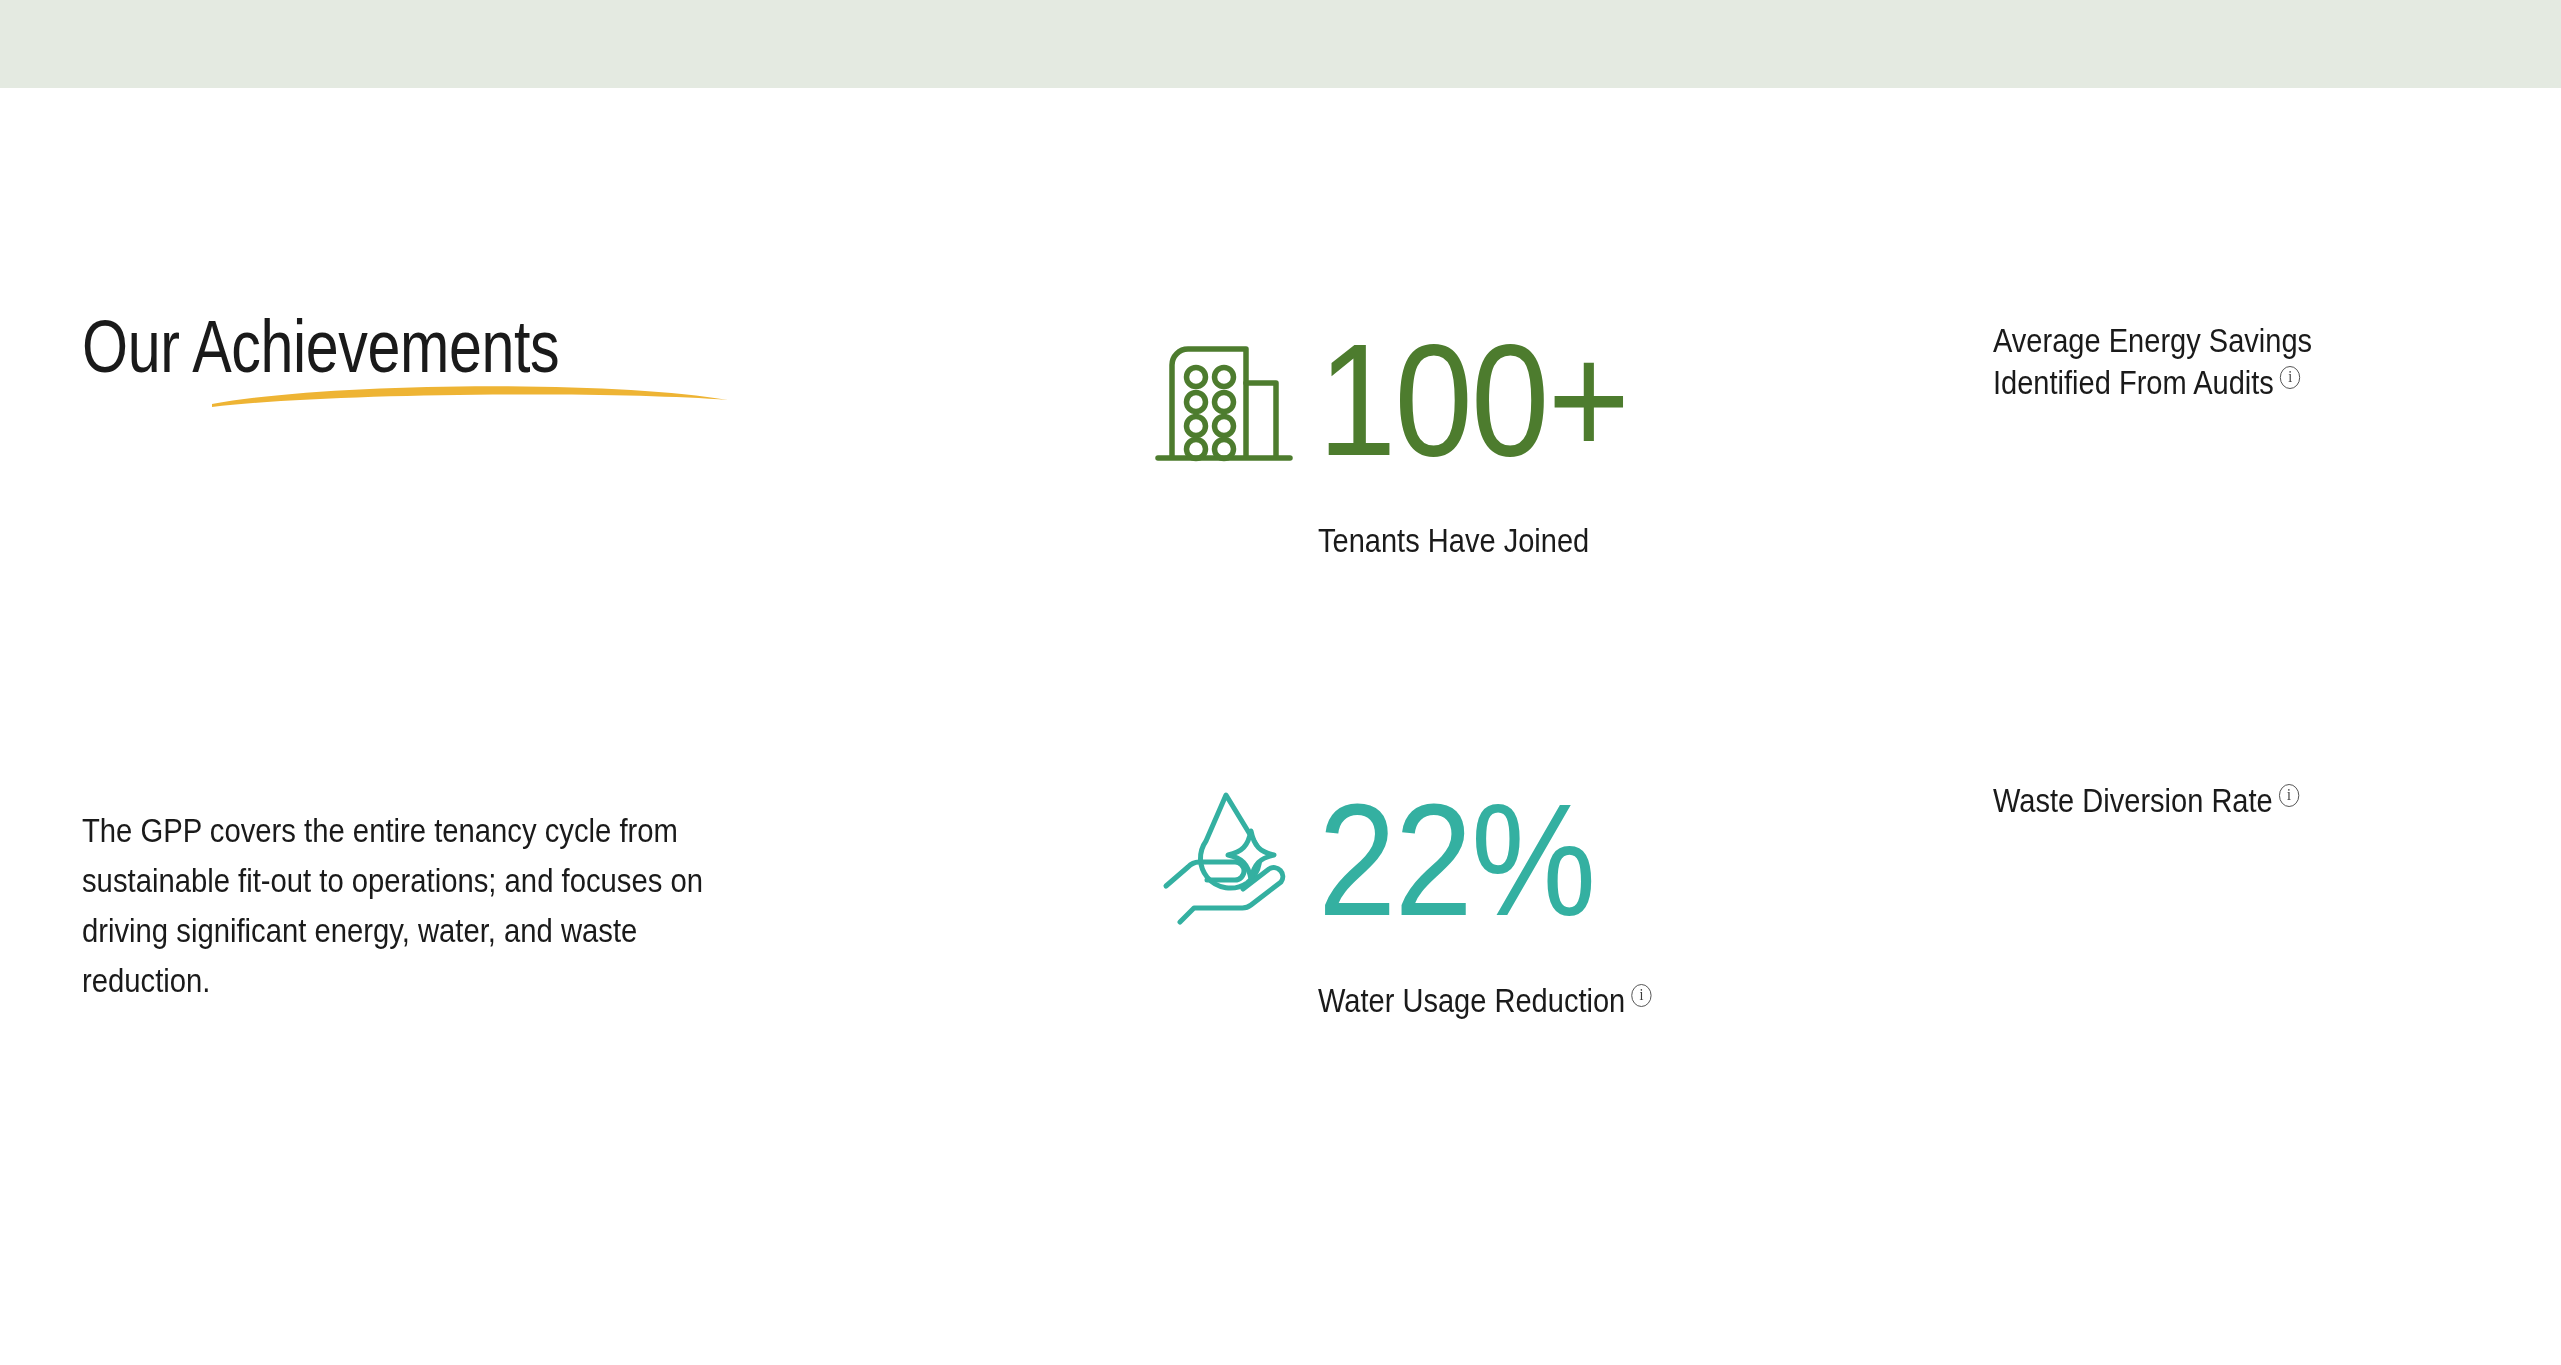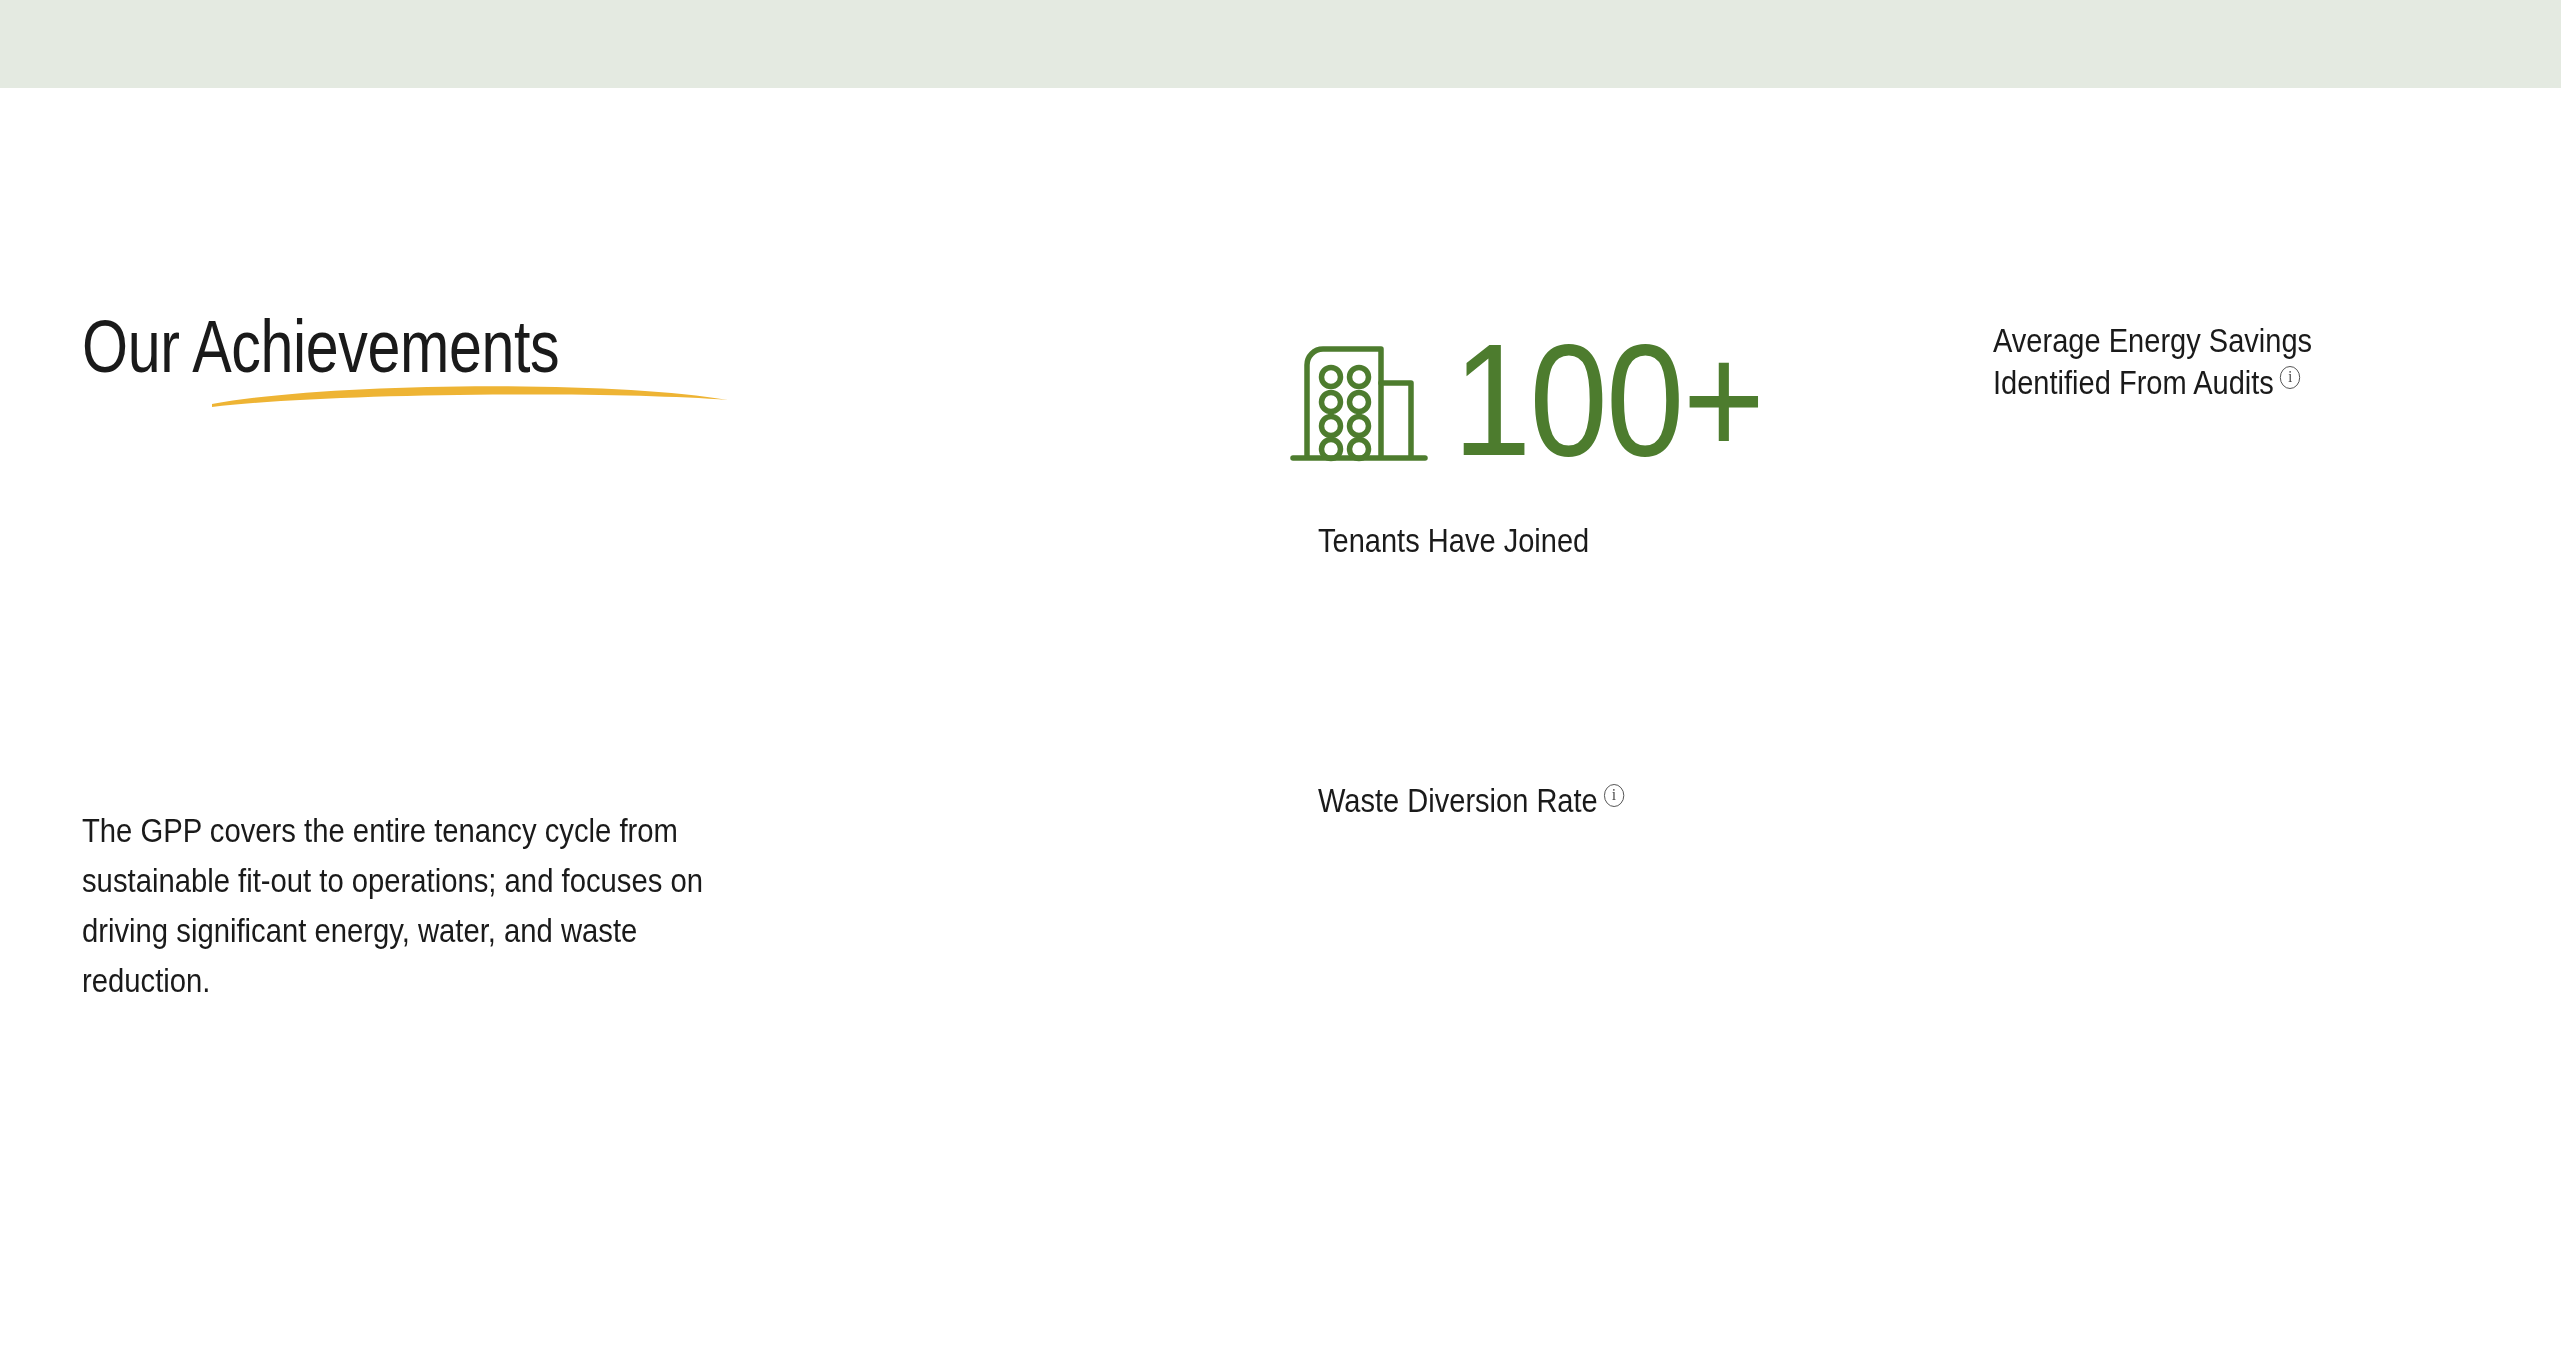--- a/index.html
+++ b/index.html
@@ -83,21 +83,20 @@
   }
 
   .stat {
     position:relative;
   }
 
   .stat-row {
     display:flex;
     align-items:center;
     height:200px;
-    justify-content:flex-end;
   }
 
   .stat-icon {
     width:150px;
     height:150px;
     flex:0 0 150px;
     display:flex;
     align-items:center;
     justify-content:center;
   }
@@ -188,20 +187,36 @@
         <span>Tenants Have Joined</span>
       </div>
     </div>
 
     <div class="stat">
       <div class="stat-label">
         <span>Average Energy Savings Identified From Audits</span><span class="info-mark">i</span>
       </div>
     </div>
 
+    <div class="stat">
+      <div class="stat-row">
+        <div class="stat-icon">
+          <svg viewBox="0 0 150 150" width="150" height="150" fill="none" stroke="#34b0a1" stroke-width="5" stroke-linecap="round" stroke-linejoin="round">
+              <path d="M76,10 L104,56 a30,30 0 0 1 -7,42 a30,30 0 0 1 -40,-6 a30,30 0 0 1 -1,-36 Z"></path>
+              <path d="M101,46 c3,15 9,21 23,24 c-14,3 -20,9 -23,24 c-3,-15 -9,-21 -23,-24 c14,-3 20,-9 23,-24 Z" fill="#ffffff"></path>
+              <path d="M16,101 L38,82 a16,16 0 0 1 11,-5 H85 a9,9 0 0 1 0,18 H57"></path>
+              <path d="M30,137 L44,123 H92 a14,14 0 0 0 9,-3 L131,97 a9,9 0 0 0 -12,-13 L93,104"></path>
+          </svg>
+        </div>
+        <div class="stat-value v-teal">22%</div>
+      </div>
+      <div class="stat-label">
+        <span>Water Usage Reduction</span><span class="info-mark">i</span>
+      </div>
+    </div>
 
     <div class="stat">
       <div class="stat-label">
         <span>Waste Diversion Rate</span><span class="info-mark">i</span>
       </div>
     </div>
 
   </div>
 </div>
 

